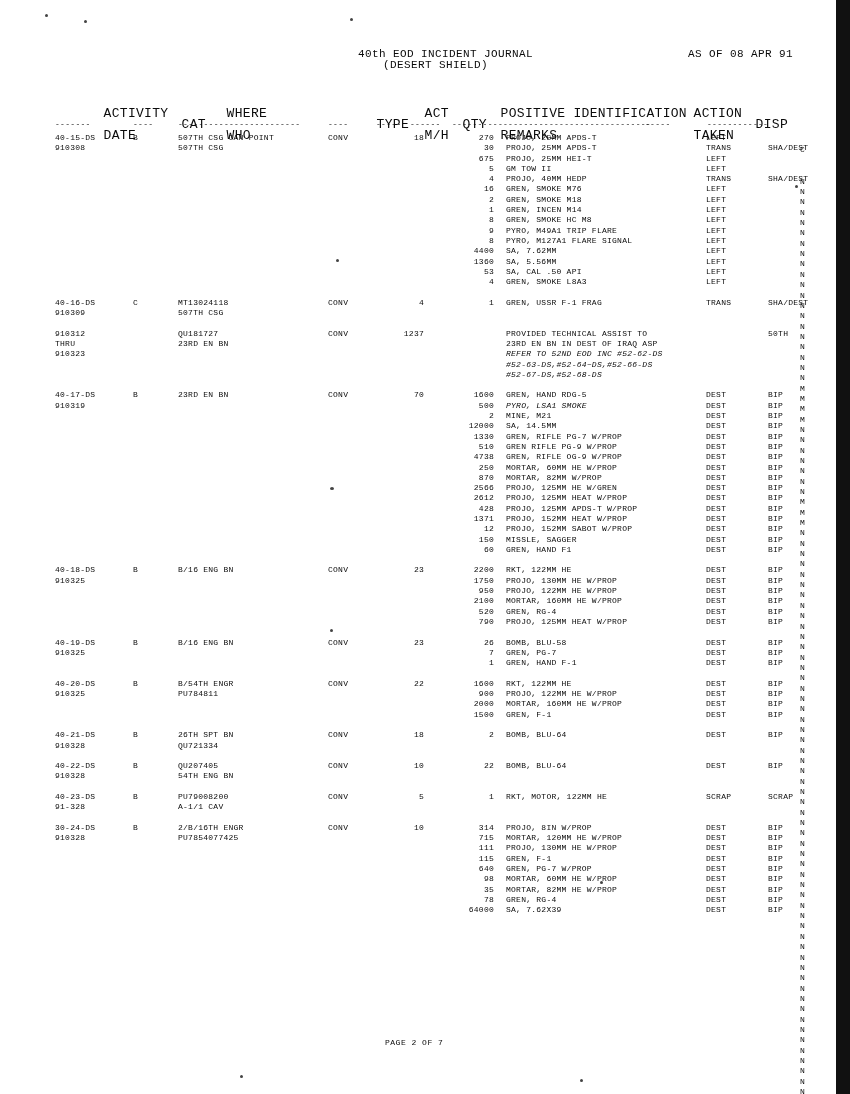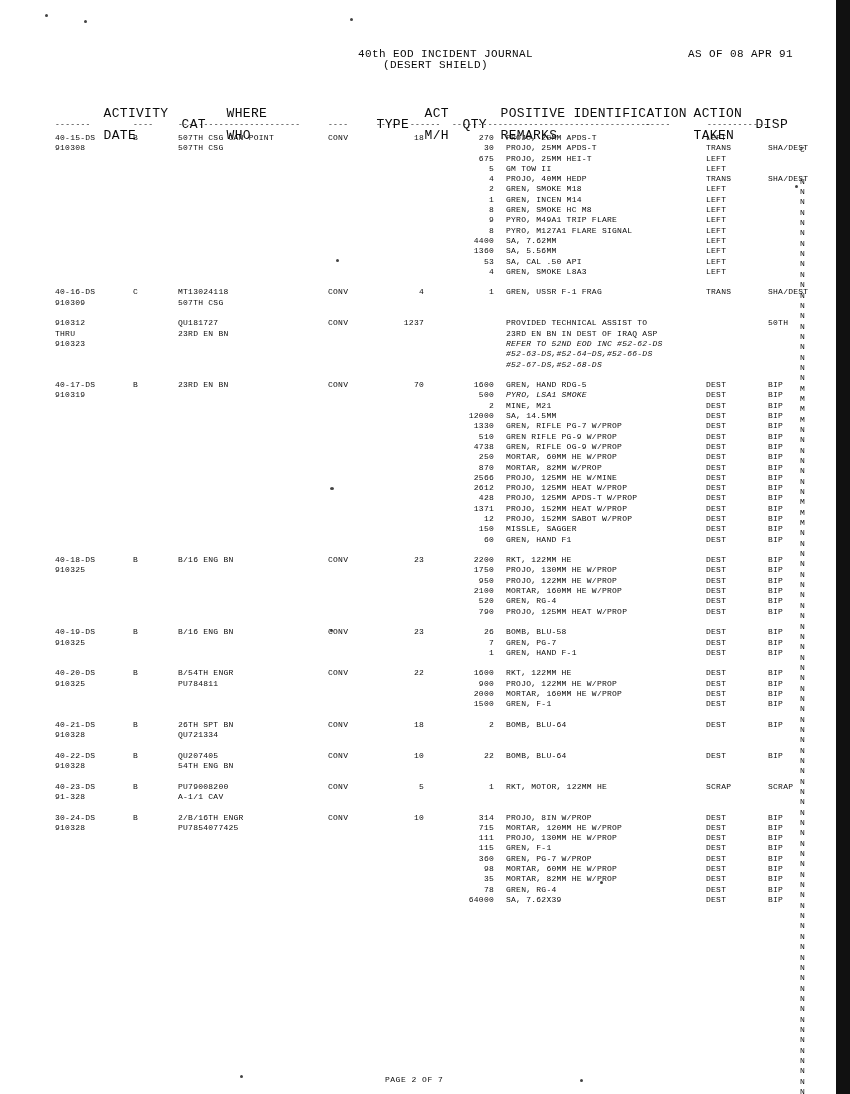--- a/index.html
+++ b/index.html
@@ -87,21 +87,20 @@
     text-align:left;
   }
   .ccol .chead{margin-bottom:1px;}
 
   .footer{
     position:absolute;
     left:385px;top:1038px;
     font-size:8px;
     letter-spacing:.5px;
     white-space:pre;
-    margin-top:37px;
   }
 </style>
 </head>
 <body>
 
 <div class="page">
   <div class="scan-edge-right"></div>
 
   <div class="speck" style="left:45px;top:14px;width:3px;height:3px;"></div>
   <div class="speck" style="left:84px;top:20px;width:3px;height:3px;"></div>
@@ -219,20 +218,31 @@
             <td class="c-rem">PROJO, 40MM HEDP</td>
             <td class="c-act2">TRANS</td>
             <td class="c-disp">SHA/DEST</td>
           </tr>
           <tr>
             <td class="c-date"></td>
             <td class="c-cat"></td>
             <td class="c-who"></td>
             <td class="c-type"></td>
             <td class="c-act"></td>
+            <td class="c-qty">16</td>
+            <td class="c-rem">GREN, SMOKE M76</td>
+            <td class="c-act2">LEFT</td>
+            <td class="c-disp"></td>
+          </tr>
+          <tr>
+            <td class="c-date"></td>
+            <td class="c-cat"></td>
+            <td class="c-who"></td>
+            <td class="c-type"></td>
+            <td class="c-act"></td>
             <td class="c-qty">2</td>
             <td class="c-rem">GREN, SMOKE M18</td>
             <td class="c-act2">LEFT</td>
             <td class="c-disp"></td>
           </tr>
           <tr>
             <td class="c-date"></td>
             <td class="c-cat"></td>
             <td class="c-who"></td>
             <td class="c-type"></td>
@@ -504,21 +514,21 @@
             <td class="c-act2">DEST</td>
             <td class="c-disp">BIP</td>
           </tr>
           <tr>
             <td class="c-date"></td>
             <td class="c-cat"></td>
             <td class="c-who"></td>
             <td class="c-type"></td>
             <td class="c-act"></td>
             <td class="c-qty">2566</td>
-            <td class="c-rem">PROJO, 125MM HE W/MINE</td>
+            <td class="c-rem">PROJO, 125MM HE W/GREN</td>
             <td class="c-act2">DEST</td>
             <td class="c-disp">BIP</td>
           </tr>
           <tr>
             <td class="c-date"></td>
             <td class="c-cat"></td>
             <td class="c-who"></td>
             <td class="c-type"></td>
             <td class="c-act"></td>
             <td class="c-qty">2612</td>
@@ -854,21 +864,21 @@
             <td class="c-rem">GREN, F-1</td>
             <td class="c-act2">DEST</td>
             <td class="c-disp">BIP</td>
           </tr>
           <tr>
             <td class="c-date"></td>
             <td class="c-cat"></td>
             <td class="c-who"></td>
             <td class="c-type"></td>
             <td class="c-act"></td>
-            <td class="c-qty">360</td>
+            <td class="c-qty">640</td>
             <td class="c-rem">GREN, PG-7 W/PROP</td>
             <td class="c-act2">DEST</td>
             <td class="c-disp">BIP</td>
           </tr>
           <tr>
             <td class="c-date"></td>
             <td class="c-cat"></td>
             <td class="c-who"></td>
             <td class="c-type"></td>
             <td class="c-act"></td>

